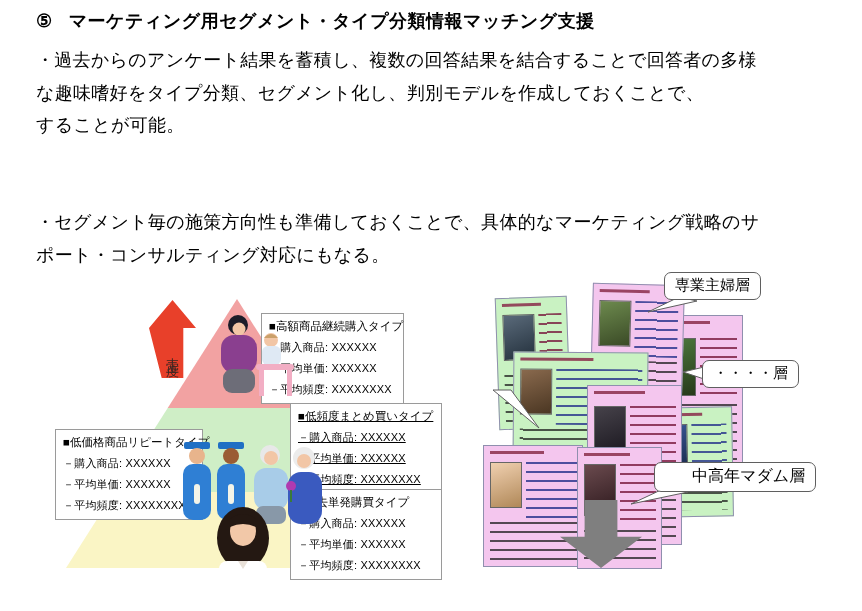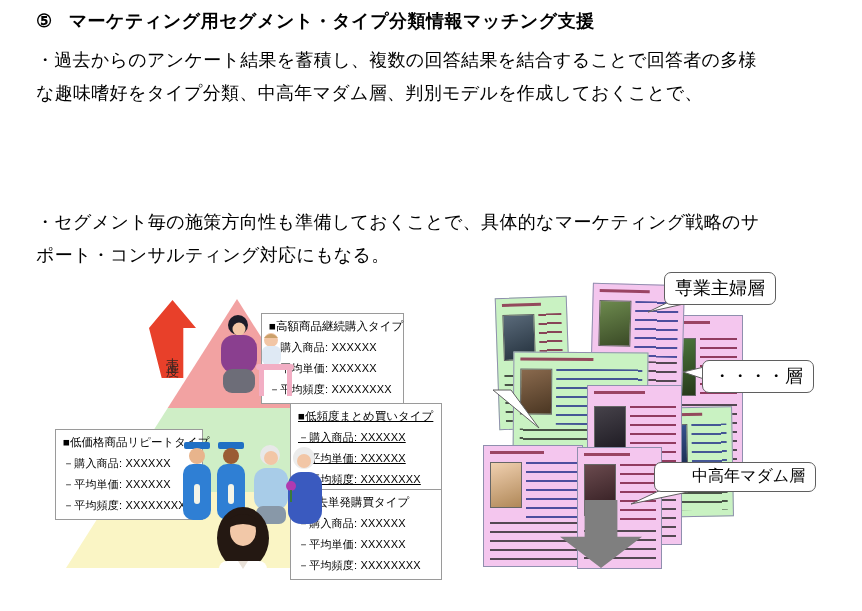--- a/index.html
+++ b/index.html
@@ -78,39 +78,40 @@
   .c5{left:104px;top:110px;width:95px;height:160px;z-index:4;}
   .c6{left:170px;top:132px;width:80px;height:110px;transform:rotate(-1deg);z-index:2;}
   .c7{left:0px;top:170px;width:100px;height:122px;z-index:5;}
   .c8{left:94px;top:172px;width:85px;height:122px;z-index:6;}
 
   .down-arrow{left:77px;top:225px;width:82px;height:68px;background:#7f7f7f;z-index:8;
     clip-path:polygon(30% 0,70% 0,70% 54%,100% 54%,50% 100%,0 54%,30% 54%);}
 
   .callout{
     position:absolute;background:#ffffff;border:1.5px solid #5f5f5f;border-radius:7px;
-    font-family:"Liberation Sans",sans-serif;font-size:18px;color:#000;
+    font-family:"Liberation Sans",sans-serif;font-size:15px;color:#000;
     padding:3px 10px 4px 10px;white-space:nowrap;z-index:10;
   }
   .co1{left:181px;top:-3px;}
   .co2{left:-32px;top:91px;}
   .co3{left:219px;top:85px;}
   .co4{left:171px;top:187px;font-size:16px;padding-left:37px;}
   .tails{left:0;top:0;width:379px;height:336px;z-index:9;pointer-events:none;}
 </style>
 </head>
 <body>
 
 <div class="abs heading">
   <span class="num">⑤</span><span>マーケティング用セグメント・タイプ分類情報マッチング支援</span>
 </div>
 
 <div class="abs para p1">
   <div class="tline">・過去からのアンケート結果を蓄積し、複数の回答結果を結合することで回答者の多様</div>
-  <div class="tline">な趣味嗜好をタイプ分類、中高年マダム層、判別モデルを作成しておくことで、</div>
+  <div class="tline">な趣味嗜好をタイプ分類、セグメント化し、判別モデルを作成しておくことで、</div>
+  <div class="tline">することが可能。</div>
 </div>
 
 <div class="abs para p2">
   <div class="tline">・セグメント毎の施策方向性も準備しておくことで、具体的なマーケティング戦略のサ</div>
   <div class="tline">ポート・コンサルティング対応にもなる。</div>
 </div>
 
 <div class="abs pyr-clip">
   <div class="band top"></div>
   <div class="band mid"></div>

